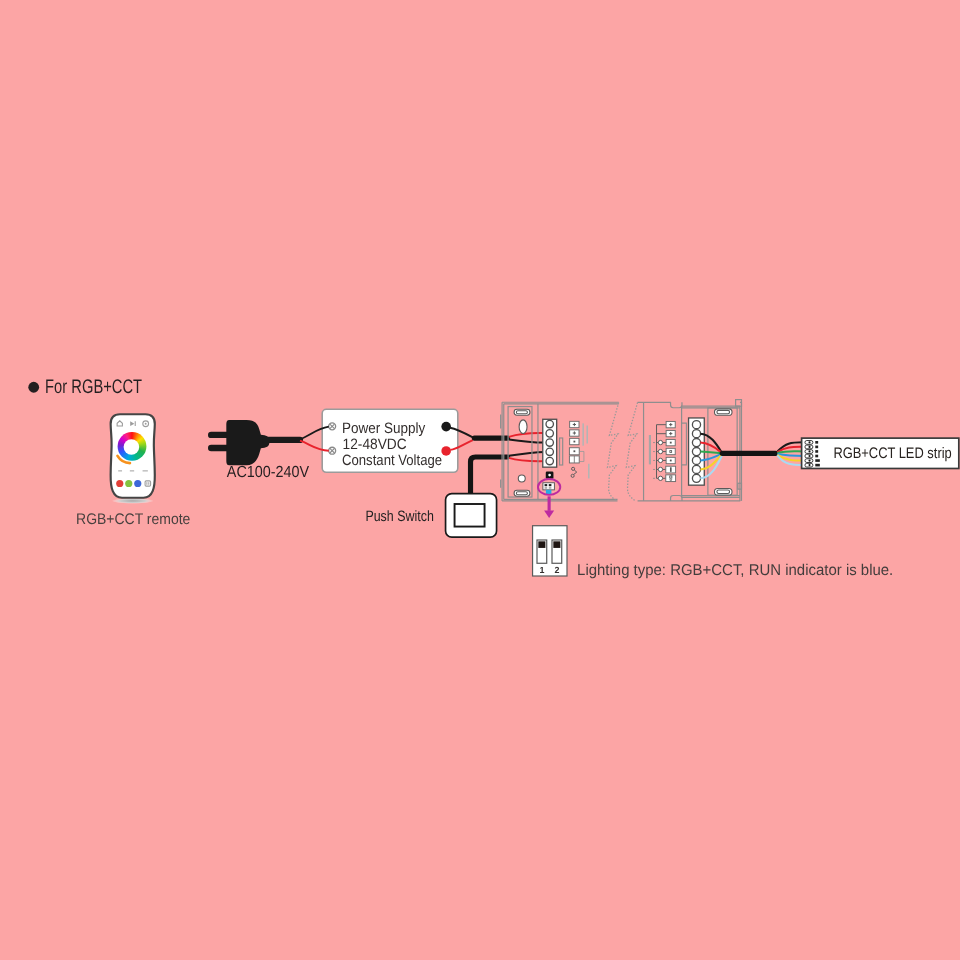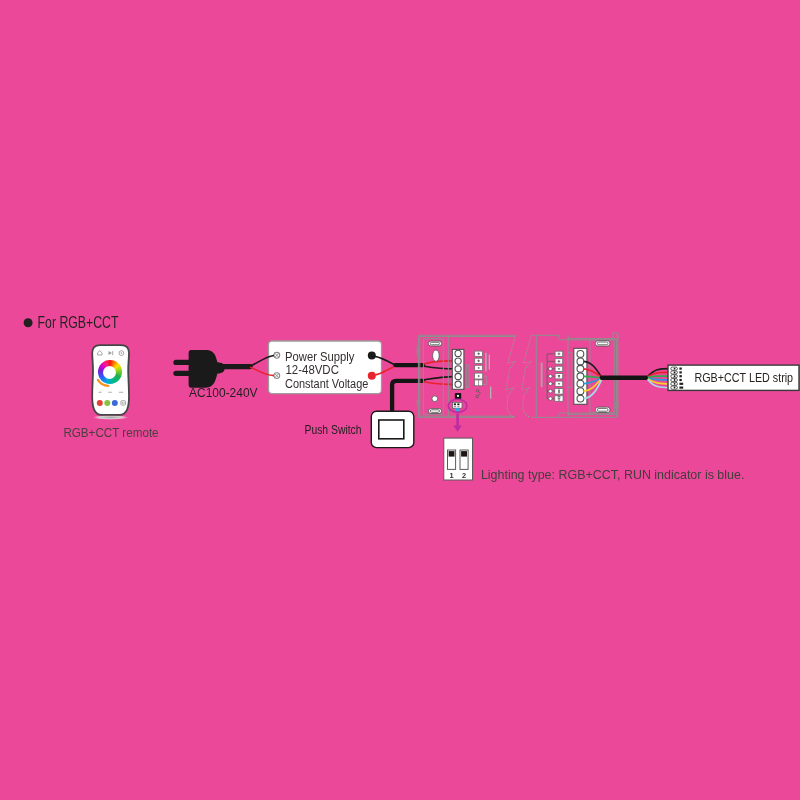--- a/index.html
+++ b/index.html
@@ -1,16 +1,16 @@
 <!DOCTYPE html>
 <html><head>
 <meta charset="utf-8">
 <style>
 html,body{margin:0;padding:0;background:#fff;}
-#page{position:relative;width:800px;height:800px;background:#ec4899;overflow:hidden;
+#page{position:relative;width:800px;height:800px;background:#fca5a5;overflow:hidden;
   font-family:"Liberation Sans",sans-serif;filter:brightness(1);}
 #wheel{position:absolute;left:97.8px;top:360.4px;width:23.8px;height:23.8px;border-radius:50%;
   background:conic-gradient(from 0deg,#ff1010 0%,#ff9000 8%,#ffe000 14%,#a0d818 21%,#22b14c 32%,#00b890 45%,#00aadf 55%,#2b59ff 67%,#7a1fd0 77%,#d400cc 85%,#ff2080 93%,#ff1010 100%);}
 #wheelhole{position:absolute;left:103.2px;top:365.8px;width:13px;height:13px;border-radius:50%;background:#fff;}
 </style>
 </head>
 <body>
 <div id="page">
 <svg id="art" width="800" height="800" viewBox="0 0 800 800">
 <defs>

